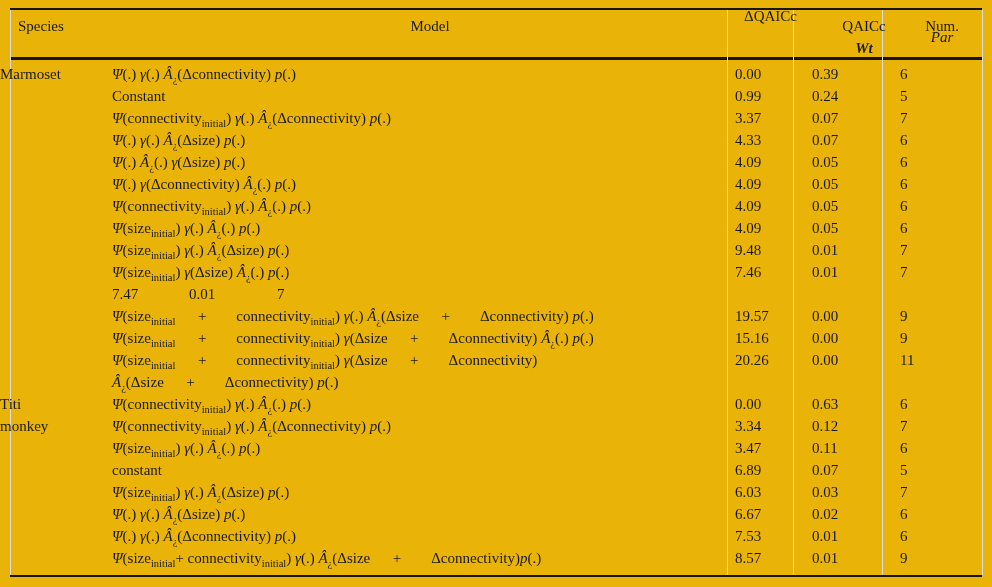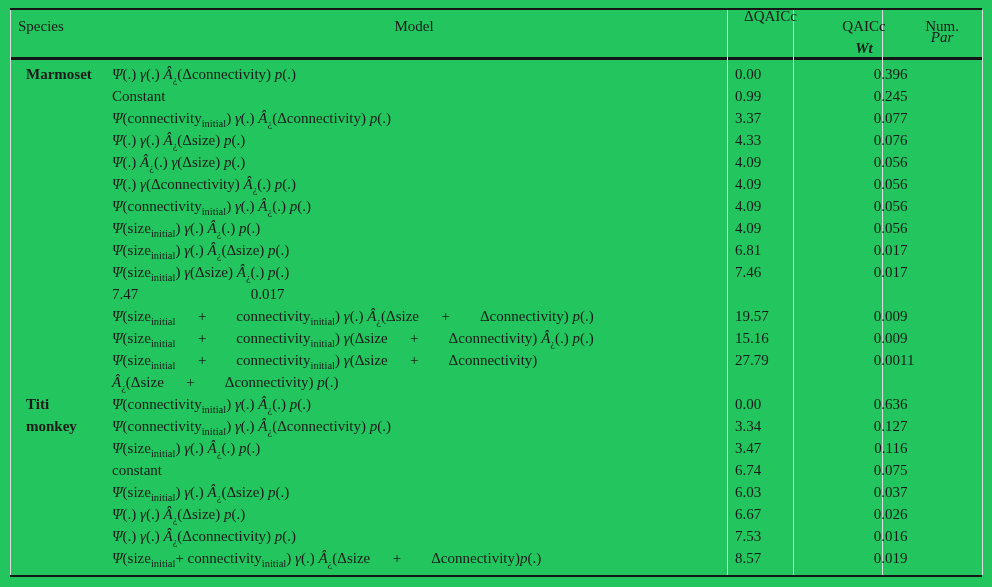--- a/index.html
+++ b/index.html
@@ -1,55 +1,55 @@
 <!DOCTYPE html>
 <html><head>
 <meta charset="utf-8">
 <style>
   html,body{margin:0;padding:0;background:#ffffff;}
   .page{
-    position:relative;width:992px;height:587px;background:#22c55e;
+    position:relative;width:992px;height:587px;background:#eab308;
     font-family:"Liberation Serif","DejaVu Serif",serif;
     font-size:15px;color:#1a1a1a;overflow:hidden;
   }
   .hrule{position:absolute;left:10px;width:972px;background:#161616;}
   .hrule.top{top:8px;height:2px;}
   .hrule.mid{top:57px;height:3px;}
   .hrule.bottom{top:575px;height:2px;}
   .vrule{position:absolute;top:10px;height:565px;width:1px;background:#dcdcdc;}
   .hdr{position:absolute;white-space:nowrap;}
   .hdr.center{text-align:center;}
   .italic{font-style:italic;font-weight:bold;}
   #rows{position:absolute;left:0;top:63px;width:992px;}
   .row{display:flex;align-items:flex-start;min-height:22px;line-height:22px;}
-  .c-sp{flex:none;width:112px;padding-left:26px;box-sizing:border-box;white-space:nowrap;font-weight:bold;}
+  .c-sp{flex:none;width:112px;padding-left:0;box-sizing:border-box;white-space:nowrap;}
   .c-model{flex:none;width:623px;white-space:pre;}
   .c-d{flex:none;width:77px;}
-  .c-wt{flex:none;width:88px;text-align:right;}
+  .c-wt{flex:none;width:88px;}
   .c-np{flex:1;}
   .c-model sub, .c-sp sub{font-size:10.5px;line-height:0;vertical-align:-4px;}
   .c-model i{font-style:italic;}
 </style>
 </head>
 <body>
 
 <div class="page">
 
   <div class="hrule top"></div>
   <div class="hrule mid"></div>
   <div class="hrule bottom"></div>
 
   <div class="vrule" style="left:10px;"></div>
   <div class="vrule" style="left:727px;"></div>
   <div class="vrule" style="left:793px;"></div>
   <div class="vrule" style="left:882px;"></div>
   <div class="vrule" style="left:982px;"></div>
 
   <div class="hdr" style="left:18px;top:18px;">Species</div>
-  <div class="hdr center" style="left:114px;top:18px;width:600px;">Model</div>
+  <div class="hdr center" style="left:130px;top:18px;width:600px;">Model</div>
   <div class="hdr" style="left:744px;top:8px;">ΔQAICc</div>
   <div class="hdr center" style="left:828px;top:18px;width:72px;">QAICc</div>
   <div class="hdr center italic" style="left:828px;top:40px;width:72px;">Wt</div>
   <div class="hdr center" style="left:910px;top:18px;width:64px;">Num.</div>
   <div class="hdr center" style="left:910px;top:29px;width:64px;font-style:italic;">Par</div>
 
   <div id="rows">
     <div class="row">
       <div class="c-sp">Marmoset</div>
       <div class="c-model"><i>Ψ</i>(.) <i>γ</i>(.) <i>Â</i><sub>¿</sub>(Δconnectivity) <i>p</i>(.)</div>
@@ -110,21 +110,21 @@
       <div class="c-sp"></div>
       <div class="c-model"><i>Ψ</i>(size<sub>initial</sub>) <i>γ</i>(.) <i>Â</i><sub>¿</sub>(.) <i>p</i>(.)</div>
       <div class="c-d">4.09</div>
       <div class="c-wt">0.05</div>
       <div class="c-np">6</div>
     </div>
 
     <div class="row">
       <div class="c-sp"></div>
       <div class="c-model"><i>Ψ</i>(size<sub>initial</sub>) <i>γ</i>(.) <i>Â</i><sub>¿</sub>(Δsize) <i>p</i>(.)</div>
-      <div class="c-d">6.81</div>
+      <div class="c-d">9.48</div>
       <div class="c-wt">0.01</div>
       <div class="c-np">7</div>
     </div>
 
     <div class="row">
       <div class="c-sp"></div>
       <div class="c-model"><i>Ψ</i>(size<sub>initial</sub>) <i>γ</i>(Δsize) <i>Â</i><sub>¿</sub>(.) <i>p</i>(.)</div>
       <div class="c-d">7.46</div>
       <div class="c-wt">0.01</div>
       <div class="c-np">7</div>
@@ -149,21 +149,21 @@
       <div class="c-sp"></div>
       <div class="c-model"><i>Ψ</i>(size<sub>initial</sub>  +  connectivity<sub>initial</sub>) <i>γ</i>(Δsize  +  Δconnectivity) <i>Â</i><sub>¿</sub>(.) <i>p</i>(.)</div>
       <div class="c-d">15.16</div>
       <div class="c-wt">0.00</div>
       <div class="c-np">9</div>
     </div>
 
     <div class="row">
       <div class="c-sp"></div>
       <div class="c-model"><i>Ψ</i>(size<sub>initial</sub>  +  connectivity<sub>initial</sub>) <i>γ</i>(Δsize  +  Δconnectivity)<br><i>Â</i><sub>¿</sub>(Δsize  +  Δconnectivity) <i>p</i>(.)</div>
-      <div class="c-d">27.79</div>
+      <div class="c-d">20.26</div>
       <div class="c-wt">0.00</div>
       <div class="c-np">11</div>
     </div>
 
     <div class="row">
       <div class="c-sp">Titi</div>
       <div class="c-model"><i>Ψ</i>(connectivity<sub>initial</sub>) <i>γ</i>(.) <i>Â</i><sub>¿</sub>(.) <i>p</i>(.)</div>
       <div class="c-d">0.00</div>
       <div class="c-wt">0.63</div>
       <div class="c-np">6</div>
@@ -181,21 +181,21 @@
       <div class="c-sp"></div>
       <div class="c-model"><i>Ψ</i>(size<sub>initial</sub>) <i>γ</i>(.) <i>Â</i><sub>¿</sub>(.) <i>p</i>(.)</div>
       <div class="c-d">3.47</div>
       <div class="c-wt">0.11</div>
       <div class="c-np">6</div>
     </div>
 
     <div class="row">
       <div class="c-sp"></div>
       <div class="c-model">constant</div>
-      <div class="c-d">6.74</div>
+      <div class="c-d">6.89</div>
       <div class="c-wt">0.07</div>
       <div class="c-np">5</div>
     </div>
 
     <div class="row">
       <div class="c-sp"></div>
       <div class="c-model"><i>Ψ</i>(size<sub>initial</sub>) <i>γ</i>(.) <i>Â</i><sub>¿</sub>(Δsize) <i>p</i>(.)</div>
       <div class="c-d">6.03</div>
       <div class="c-wt">0.03</div>
       <div class="c-np">7</div>

